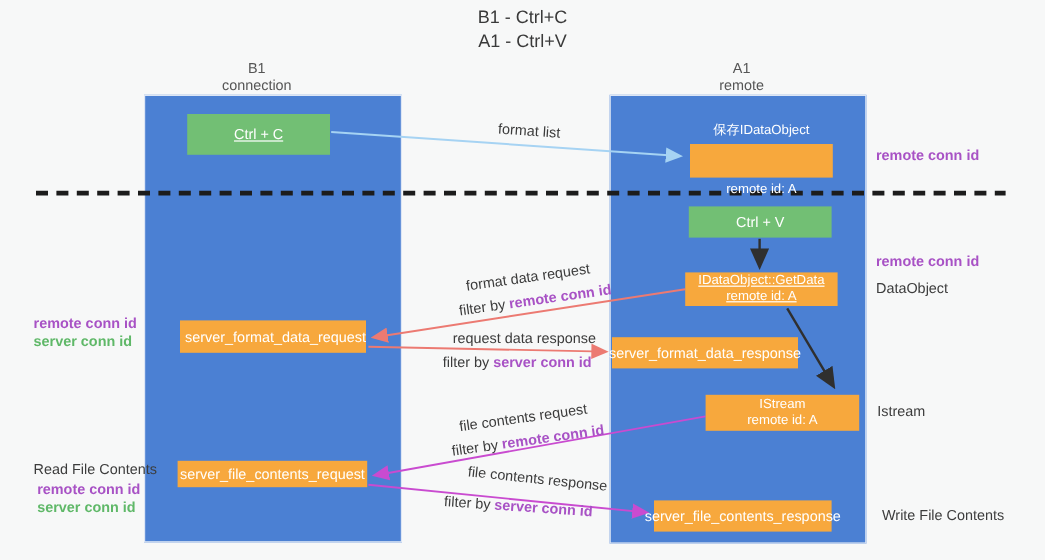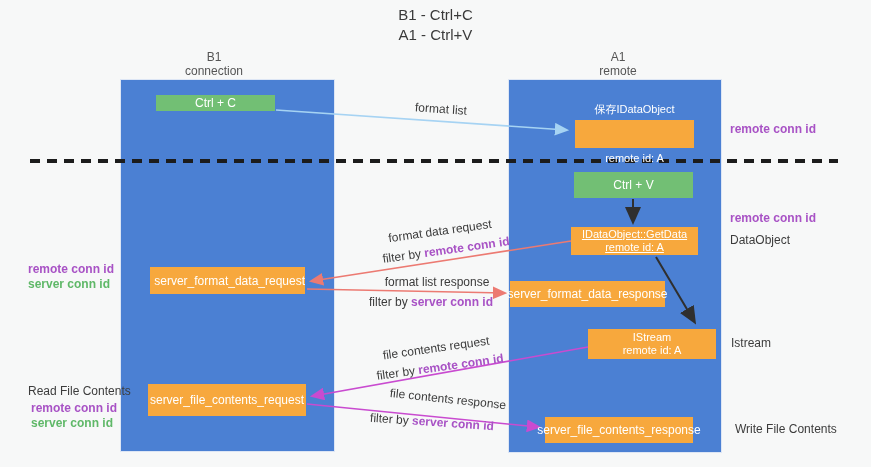--- a/index.html
+++ b/index.html
@@ -62,21 +62,21 @@
     <line x1="30" y1="161" x2="838" y2="161" stroke="#1c1c1c" stroke-width="4" stroke-dasharray="10 7"></line>
     <line x1="276" y1="110" x2="566" y2="130" stroke="#a6d3f3" stroke-width="1.6" marker-end="url(#ah-blue)"></line>
     <line x1="633" y1="199" x2="633" y2="221" stroke="#2f2f2f" stroke-width="2" marker-end="url(#ah-black)"></line>
     <line x1="571" y1="241" x2="312" y2="281" stroke="#ec7a72" stroke-width="1.6" marker-end="url(#ah-salmon)"></line>
     <line x1="307" y1="289" x2="504" y2="293" stroke="#ec7a72" stroke-width="1.6" marker-end="url(#ah-salmon)"></line>
     <line x1="656" y1="257" x2="694" y2="321" stroke="#2f2f2f" stroke-width="2" marker-end="url(#ah-black)"></line>
     <line x1="588" y1="347" x2="313" y2="396" stroke="#c94bd0" stroke-width="1.6" marker-end="url(#ah-magenta)"></line>
     <line x1="307" y1="404" x2="538" y2="427" stroke="#c94bd0" stroke-width="1.6" marker-end="url(#ah-magenta)"></line>
   </svg>
 
-  <div class="node green" style="left:156px;top:95px;width:119px;height:16px;">
+  <div class="node green" style="left:156px;top:95px;width:119px;height:34px;text-decoration:underline;">
     <span>Ctrl + C</span>
   </div>
 
   <div class="node orange two" style="left:575px;top:120px;width:119px;height:28px;gap:36px;">
     <div>保存IDataObject</div>
     <div>remote id: A</div>
   </div>
 
   <div class="node green" style="left:574px;top:172px;width:119px;height:26px;">
     <span>Ctrl + V</span>
@@ -93,36 +93,36 @@
 
   <div class="node orange" style="left:510px;top:281px;width:155px;height:26px;">
     <span>server_format_data_response</span>
   </div>
 
   <div class="node orange two" style="left:588px;top:329px;width:128px;height:30px;">
     <div>IStream</div>
     <div>remote id: A</div>
   </div>
 
-  <div class="node orange" style="left:148px;top:384px;width:158px;height:32px;">
+  <div class="node orange" style="left:148px;top:384px;width:158px;height:22px;">
     <span>server_file_contents_request</span>
   </div>
 
   <div class="node orange" style="left:545px;top:417px;width:148px;height:26px;">
     <span>server_file_contents_response</span>
   </div>
 
   <div class="albl" style="left:441px;top:109px;transform:translate(-50%,-50%) rotate(4deg);">format list</div>
 
   <div class="albl" style="left:440px;top:231px;transform:translate(-50%,-50%) rotate(-8deg);">format data request</div>
   <div class="albl" style="left:446px;top:250px;transform:translate(-50%,-50%) rotate(-8deg);">
     <span>filter by </span><span class="purple">remote conn id</span>
   </div>
 
-  <div class="albl" style="left:437px;top:282px;transform:translate(-50%,-50%);">format list response</div>
+  <div class="albl" style="left:437px;top:282px;transform:translate(-50%,-50%);">request data response</div>
   <div class="albl" style="left:431px;top:302px;transform:translate(-50%,-50%);">
     <span>filter by </span><span class="purple">server conn id</span>
   </div>
 
   <div class="albl" style="left:436px;top:348px;transform:translate(-50%,-50%) rotate(-8deg);">file contents request</div>
   <div class="albl" style="left:440px;top:367px;transform:translate(-50%,-50%) rotate(-8deg);">
     <span>filter by </span><span class="purple">remote conn id</span>
   </div>
 
   <div class="albl" style="left:448px;top:399px;transform:translate(-50%,-50%) rotate(6deg);">file contents response</div>

